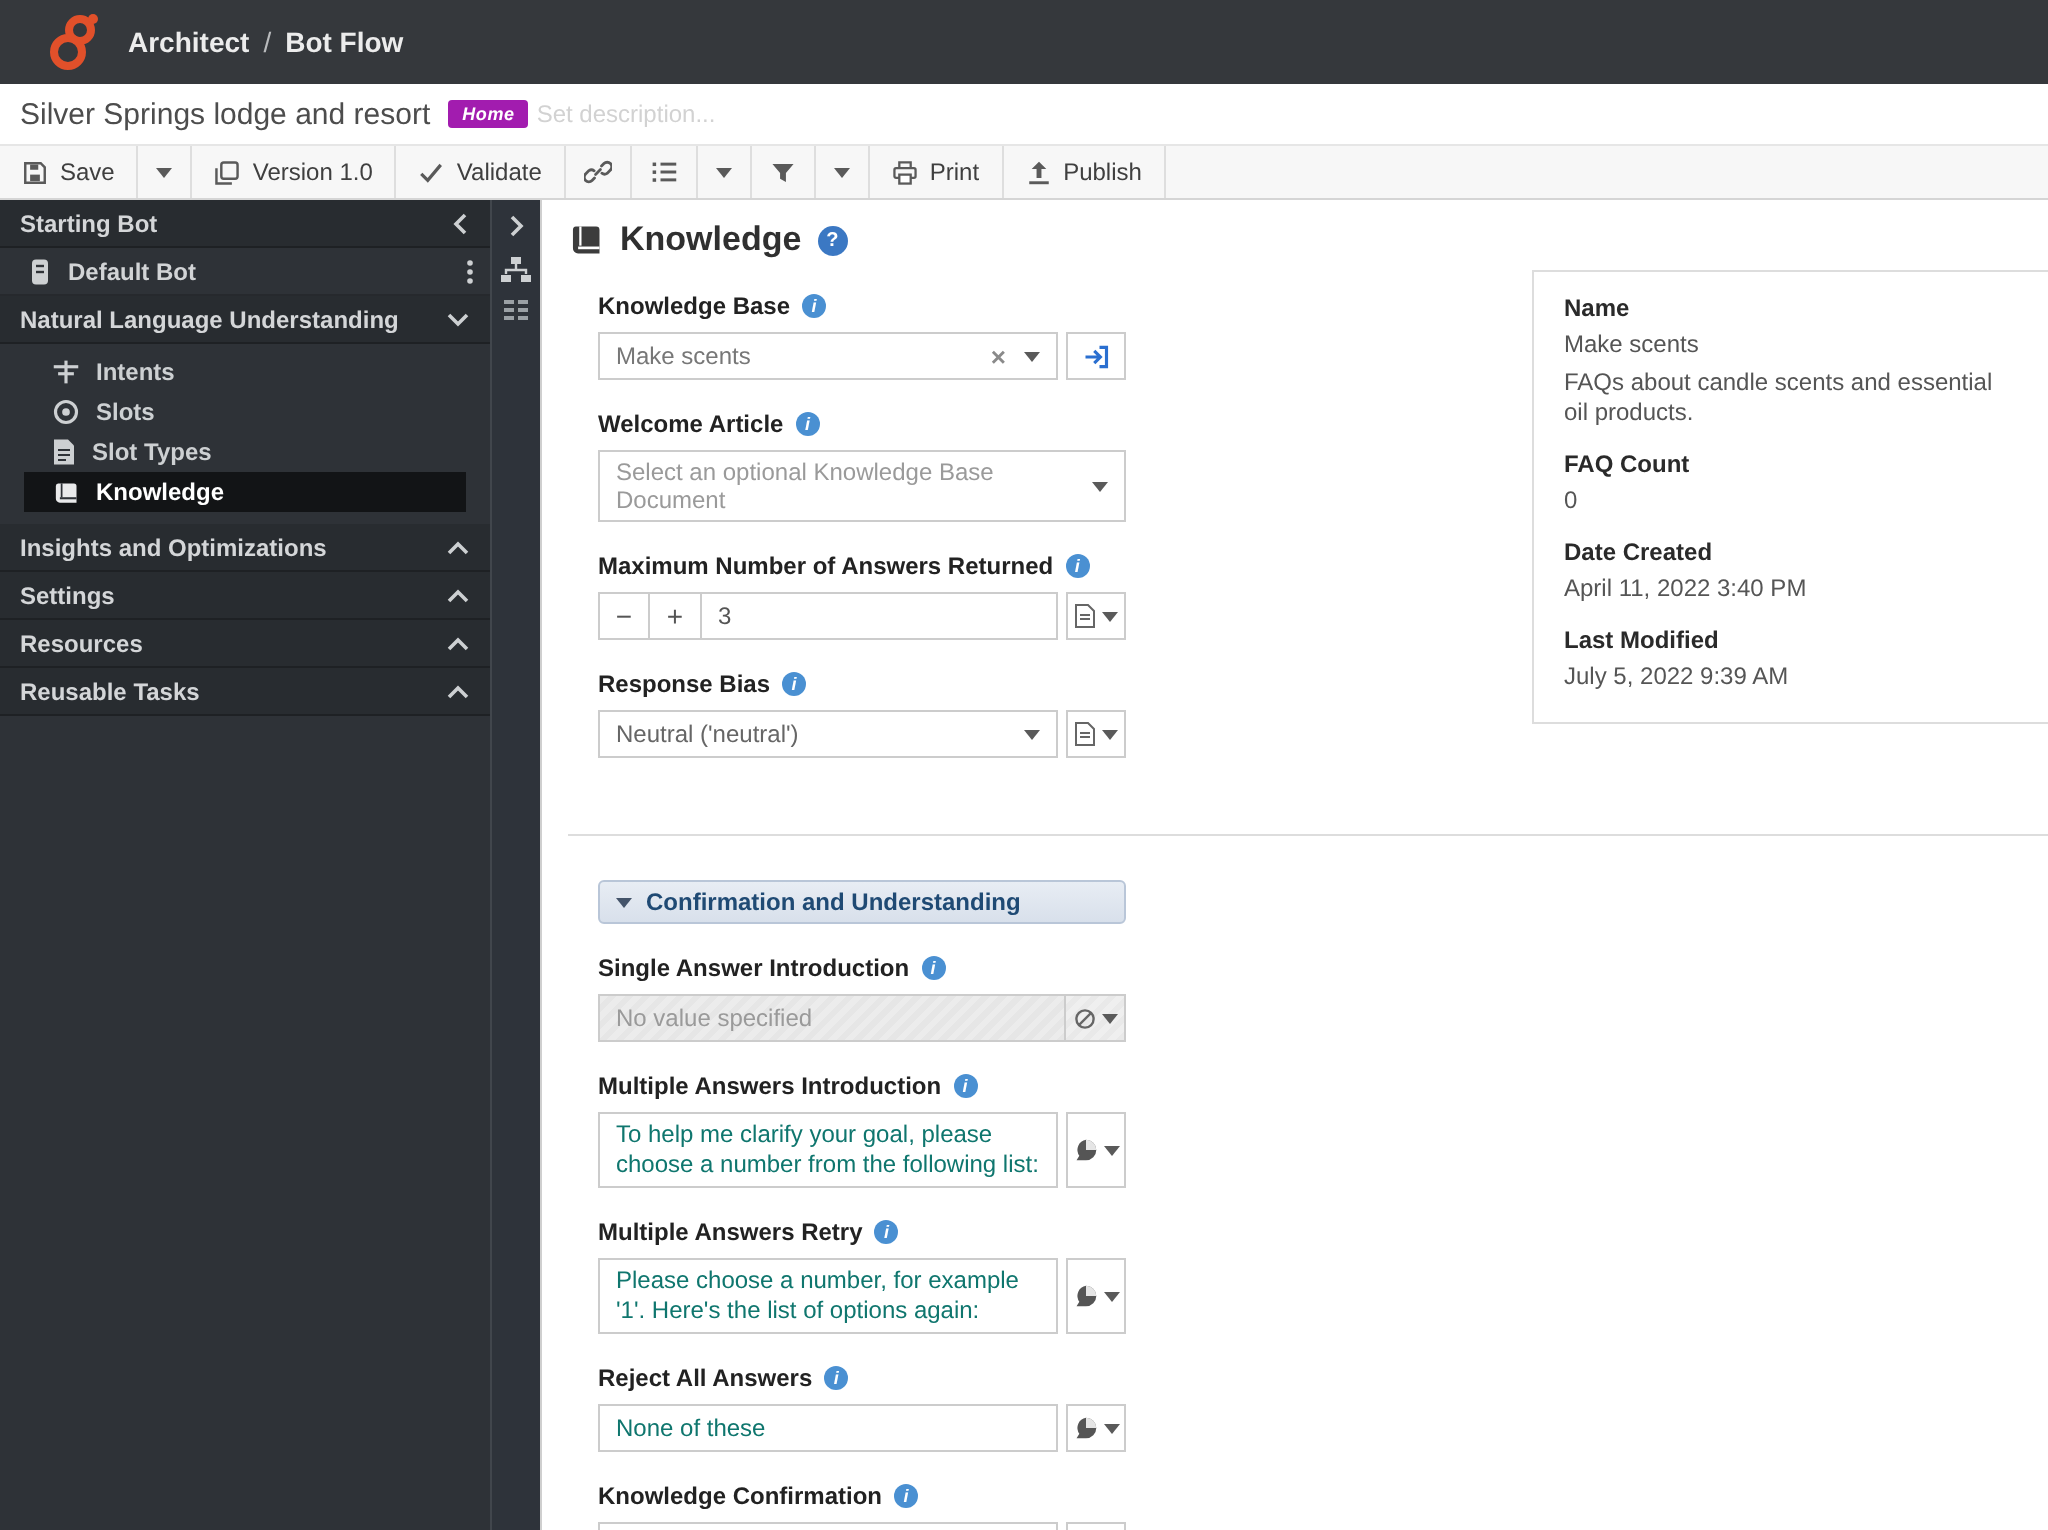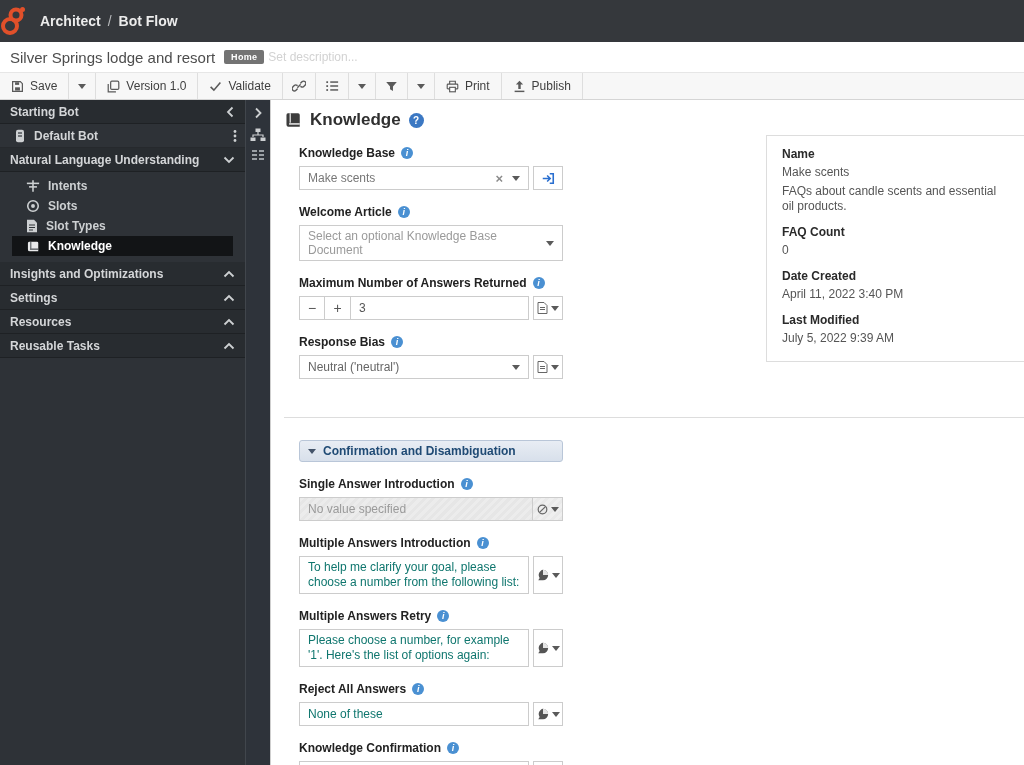--- a/index.html
+++ b/index.html
@@ -1,30 +1,30 @@
 <!DOCTYPE html>
 <html><head>
 <meta charset="utf-8">
 <style>
   * { margin:0; padding:0; box-sizing:border-box; }
   html,body { width:1024px; height:765px; overflow:hidden; background:#fff;
     font-family:"Liberation Sans", sans-serif; font-size:12px; color:#333; }
 
   
-  .topbar { height:42px; background:#35383c; display:flex; align-items:center; padding:0 0; }
+  .topbar { height:42px; background:#35383c; display:flex; align-items:center; padding:0 24px; }
   .logo { width:26px; height:30px; margin-right:14px; }
   .topbar-title { color:#ececec; font-size:14px; font-weight:bold; }
   .topbar-sep { color:#b9bbbd; font-size:14px; margin:0 7px; font-weight:normal; }
 
   
   .flowbar { height:31px; background:#fff; border-bottom:1px solid #e6e6e6;
     display:flex; align-items:center; padding:13px 10px; }
   .flow-title { font-size:15px; color:#4d4d4d; }
-  .badge { background:#737373; color:#fff; font-size:9px; font-weight:bold;
-    padding:2px 7px; border-radius:2px; margin-left:9px; letter-spacing:.3px; }
+  .badge { background:#a21caf; color:#fff; font-size:9px; font-weight:bold;
+    padding:2px 7px; border-radius:2px; margin-left:9px; letter-spacing:.3px;font-style:italic; }
   .desc-placeholder { color:#d2d2d2; font-size:12px; margin-left:4px; }
 
   
   .toolbar { height:27px; background:#f7f7f7; border-bottom:1px solid #d5d5d5;
     display:flex; align-items:stretch; }
   .tbtn { display:flex; align-items:center; gap:6px; padding:0 11px;
     border-right:1px solid #dedede; color:#3f3f3f; font-size:12px; cursor:pointer; background:#f7f7f7; }
   .tbtn.icon-only { padding:0 9px; }
   .caret { width:0; height:0; border-left:4px solid transparent; border-right:4px solid transparent;
     border-top:5px solid #5a5a5a; display:inline-block; }
@@ -404,21 +404,21 @@
           <span class="caret"></span>
         </div>
       </div>
     </div>
 
     <div class="divider"></div>
 
     <div class="conf-panel">
       <div class="conf-header">
         <span class="caret"></span>
-        <span>Confirmation and Disambiguation</span>
+        <span>Confirmation and Understanding</span>
       </div>
 
       <div class="field-label">
         <span>Single Answer Introduction</span>
         <span class="info-dot">i</span>
       </div>
       <div class="control">
         <div class="box disabled">
           <span class="grow val-ph">No value specified</span>
         </div>

